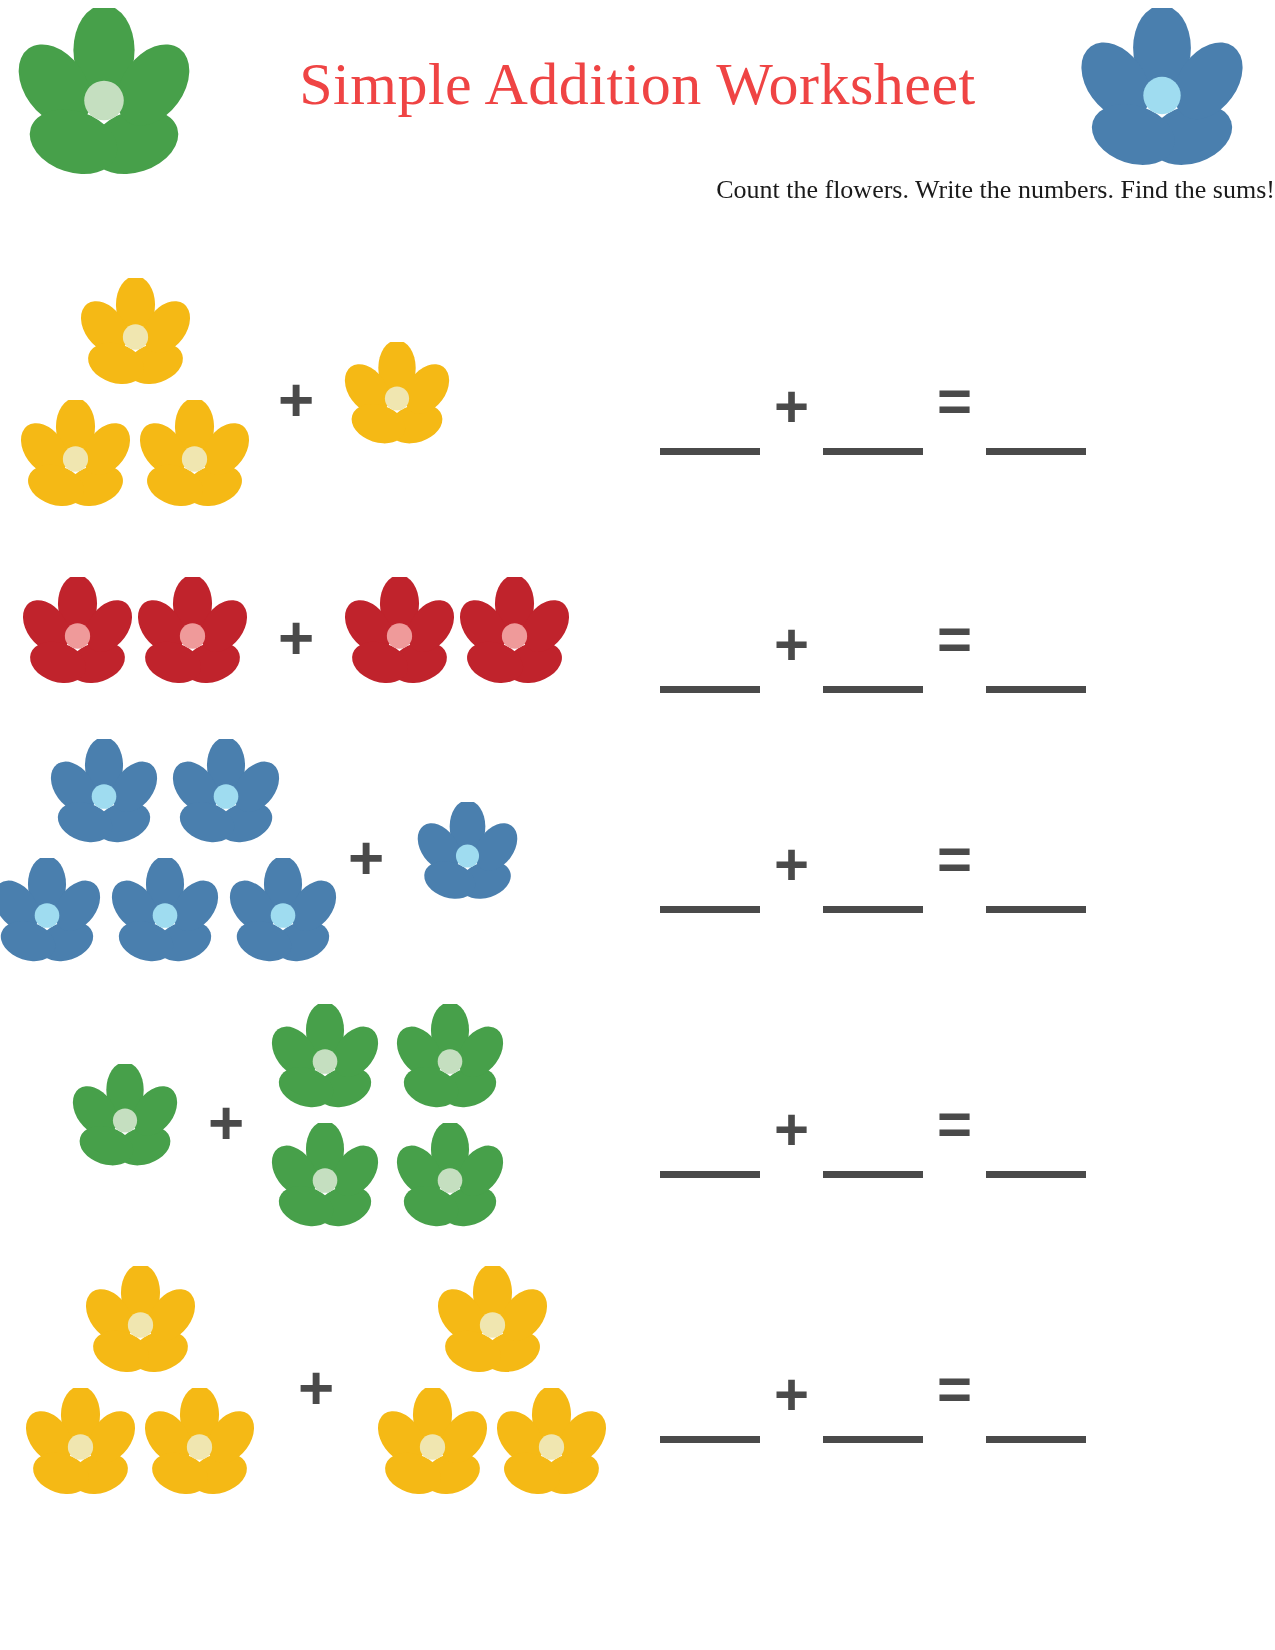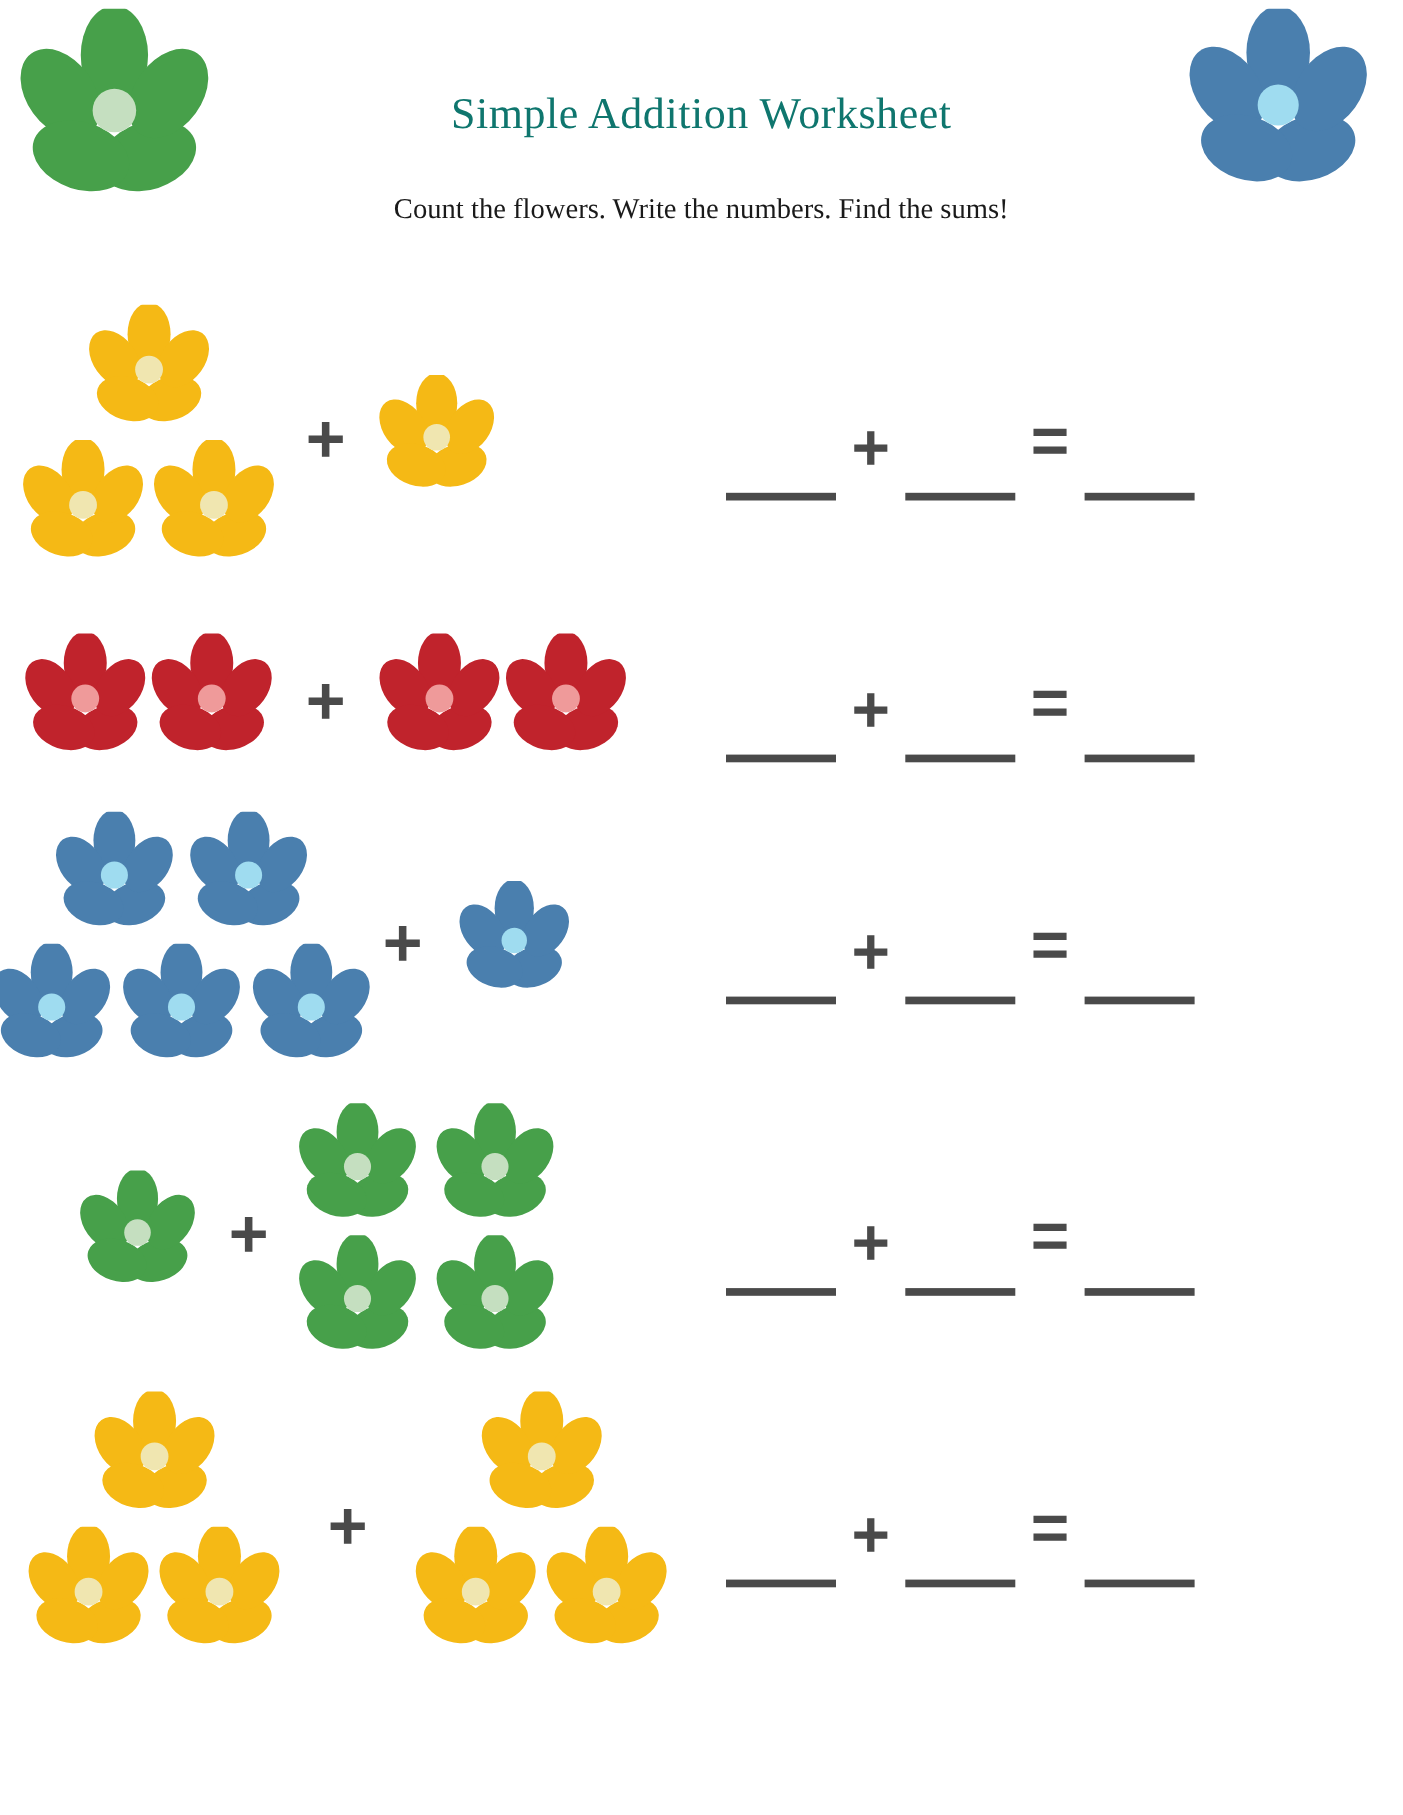--- a/index.html
+++ b/index.html
@@ -19,32 +19,31 @@
   .header {
     position: relative;
     height: 230px;
   }
   .title {
     position: absolute;
     left: 0;
     right: 0;
     top: 50px;
     text-align: center;
-    font-size: 40px;
+    font-size: 60px;
     font-family: "Liberation Serif", serif;
-    color: #0f766e;
+    color: #ef4444;
     letter-spacing: 0.5px;
-    margin-top: 29px;
   }
   .subtitle {
     position: absolute;
     left: 0;
     right: 0;
     top: 175px;
-    text-align: center;
+    text-align: right;
     font-size: 26px;
     font-family: "Liberation Serif", serif;
     color: #1a1a1a;
   }
   .corner-flower {
     position: absolute;
   }
   .corner-left { left: 14px; top: 8px; }
   .corner-right { right: 28px; top: 8px; }
 

